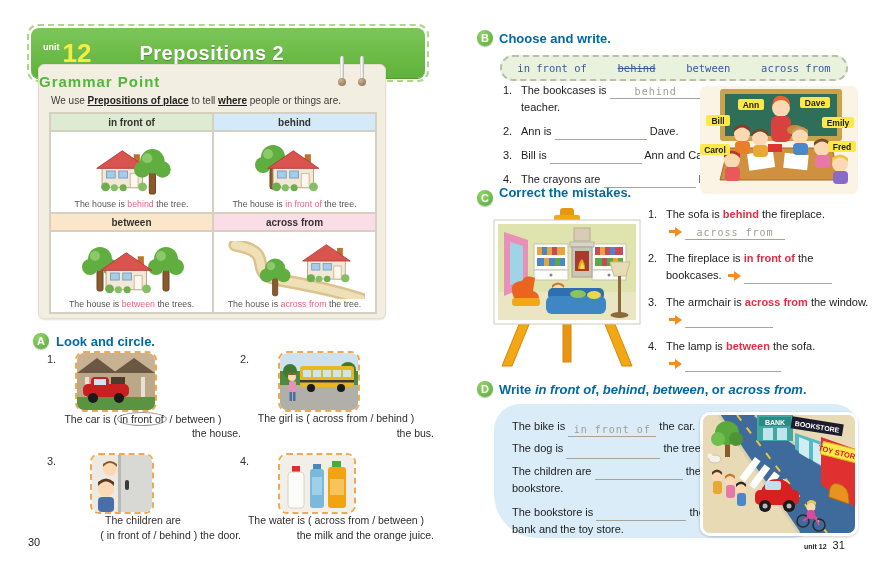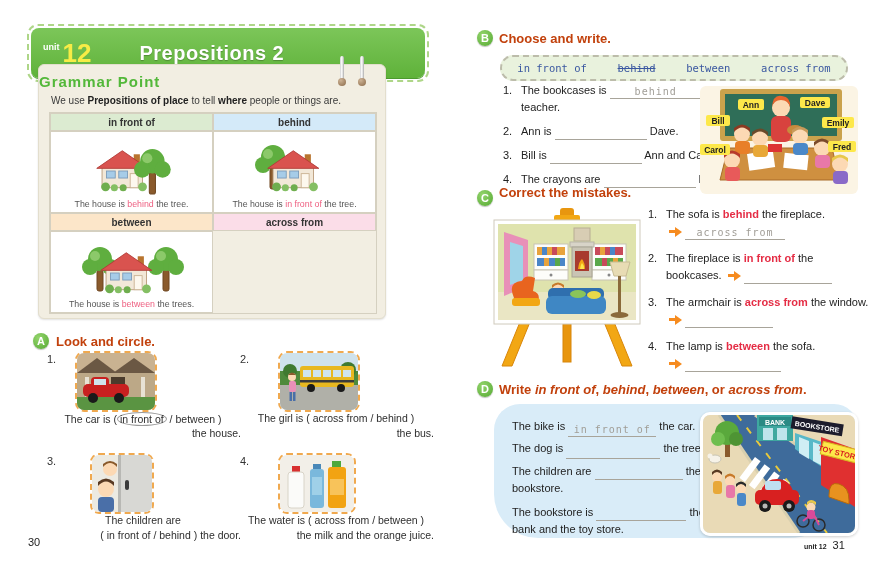--- a/index.html
+++ b/index.html
@@ -19,36 +19,36 @@
   .pin{position:absolute;width:4px;height:26px;top:56px;z-index:3;border-radius:2px;
        background:linear-gradient(90deg,#cfcfcf,#ffffff 45%,#aaaaaa);}
   .pin::after{content:'';position:absolute;bottom:-4px;left:-2px;width:8px;height:8px;border-radius:50%;
        background:radial-gradient(circle at 35% 30%,#cdb294,#8a6a4a);}
 
   
   .grammar-box{left:38px;top:64px;width:346px;height:253px;background:#f2eee2;border:1px solid #e3decd;
                border-radius:6px;box-shadow:0 1px 2px rgba(0,0,0,.12);}
   .gp-title{margin-top:8px;text-align:left;font-size:15px;font-weight:bold;color:#53b83a;letter-spacing:1px;}
   .gp-intro{margin:5px 12px 0;font-size:10px;color:#3a3a3a;}
-  .gp-intro b{color:#222;}
+  .gp-intro b{color:#222;text-decoration:underline;}
   .gp-table{position:absolute;left:10px;top:47px;width:326px;display:grid;
             grid-template-columns:163px 163px;grid-auto-rows:auto;border:1px solid #d5d0c0;}
   .hdr{height:16px;display:flex;align-items:center;justify-content:center;font-size:10px;font-weight:bold;
        color:#333;border:0.5px solid #d5d0c0;}
   .hdr.g{background:#dcebd1;} .hdr.b{background:#d4eaf9;} .hdr.o{background:#fce6c9;} .hdr.p{background:#fbdde8;}
   .imgcell{height:80px;background:#fff;border:0.5px solid #d5d0c0;display:flex;flex-direction:column;
            align-items:center;justify-content:flex-end;}
   .cap{font-size:8.8px;color:#555;padding-bottom:3px;white-space:nowrap;}
   .prep{color:#ee5f80;}
 
   
   .badge{width:16px;height:16px;border-radius:50%;color:#fff;font-weight:bold;font-size:11px;
          display:flex;align-items:center;justify-content:center;
          background:radial-gradient(circle at 35% 30%,#93d46c,#55a932);box-shadow:0 1px 1px rgba(0,0,0,.25);}
-  .sec-title{font-size:13px;font-weight:bold;color:#c2410c;}
+  .sec-title{font-size:13px;font-weight:bold;color:#0369a1;}
   .sec-title .it{font-style:italic;}
 
   
   .a-item{width:196px;}
   .a-num{position:absolute;left:2px;top:2px;font-size:11px;color:#333;}
   .a-photo{position:absolute;top:0;border:2px dashed #f0a94f;border-radius:9px;overflow:hidden;background:#fff;}
   .a-cap1{position:absolute;top:61px;width:100%;text-align:center;font-size:10.5px;color:#2e2e2e;white-space:nowrap;}
   .a-cap2{position:absolute;top:76px;width:100%;text-align:right;font-size:10.5px;color:#2e2e2e;white-space:nowrap;}
   .circled{display:inline-block;border:1.5px solid #9a9a9a;border-radius:50%;padding:0 2px;}
 
@@ -147,20 +147,33 @@
               <use href="#sym-tree"></use>
             </g>
           <g transform="translate(80,2)">
               <use href="#sym-tree"></use>
             </g>
           <g transform="translate(32,10) scale(0.88)">
               <use href="#sym-house"></use>
             </g>
         </svg>
         <div class="cap"><span>The house is </span><span class="prep">between</span><span> the trees.</span></div>
+      </div>
+      <div class="imgcell">
+        <svg width="140" height="58" viewBox="0 0 140 58">
+          <path d="M10,4 C 55,12 18,32 55,39 C 92,46 112,50 136,58" fill="none" stroke="#dcc28e" stroke-width="13" stroke-linecap="round"></path>
+          <path d="M10,4 C 55,12 18,32 55,39 C 92,46 112,50 136,58" fill="none" stroke="#efe0b8" stroke-width="8" stroke-linecap="round"></path>
+          <g transform="translate(34,14) scale(0.85)">
+              <use href="#sym-tree"></use>
+            </g>
+          <g transform="translate(76,2) scale(0.82)">
+              <use href="#sym-house"></use>
+            </g>
+        </svg>
+        <div class="cap"><span>The house is </span><span class="prep">across from</span><span> the tree.</span></div>
       </div>
     </div>
   </div>
 
   <div class="abs badge" style="left:33px;top:333px;">A</div>
   <div class="abs sec-title" style="left:56px;top:334px;">Look and circle.</div>
 
   <div class="abs a-item" style="left:45px;top:351px;">
     <span class="a-num">1.</span>
     <div class="a-photo" style="left:30px;width:78px;height:57px;">

